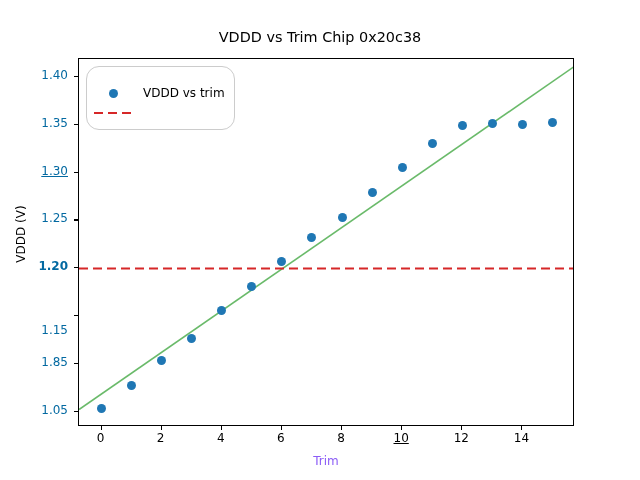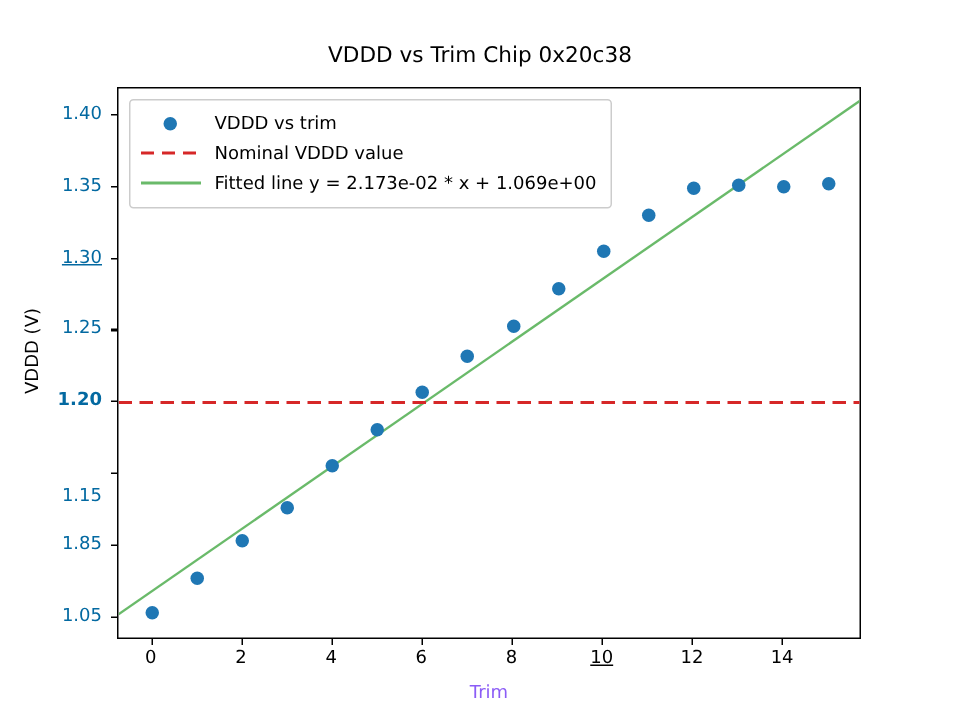--- a/index.html
+++ b/index.html
@@ -50,22 +50,22 @@
   
   .marker{
     position:absolute;width:9px;height:9px;border-radius:50%;
     background:#1f77b4;margin-left:-4.5px;margin-top:-4.5px;
   }
   #svg-layer{position:absolute;left:0;top:0;width:496px;height:368px;}
 
   
   #legend{
     position:absolute;left:7px;top:7px;
-    background:#ffffff;border:0.8px solid #cccccc;border-radius:3px;
-    padding:5px 9px 6px 7px;
+    background:#ffffff;border:0.8px solid #cccccc;border-radius:13px;
+    padding:16px 9px 6px 7px;
   }
   .legend-row{display:flex;align-items:center;height:20px;}
   .legend-key{width:40px;height:14px;position:relative;flex:none;margin-right:9px;}
   .legend-label{font-size:12px;color:#000;white-space:nowrap;}
   .key-dot{position:absolute;left:15px;top:2.5px;width:9px;height:9px;
     border-radius:50%;background:#1f77b4;}
   .key-dash{position:absolute;left:0;top:6px;width:40px;height:2px;
     background:repeating-linear-gradient(to right,#d62728 0,#d62728 9px,
       transparent 9px,transparent 14px);}
   .key-line{position:absolute;left:0;top:6.3px;width:40px;height:1.6px;
@@ -146,23 +146,16 @@
       <div class="legend-row">
         <span class="legend-key">
           <span class="key-dot"></span>
         </span>
         <span class="legend-label">VDDD vs trim</span>
       </div>
       <div class="legend-row">
         <span class="legend-key">
           <span class="key-dash"></span>
         </span>
-        <span class="legend-label">Nominal VDDD value</span>
-      </div>
-      <div class="legend-row">
-        <span class="legend-key">
-          <span class="key-line"></span>
-        </span>
-        <span class="legend-label">Fitted line y = 2.173e-02 * x + 1.069e+00</span>
       </div>
     </div>
   </div>
 </div>
 
 </body></html>

